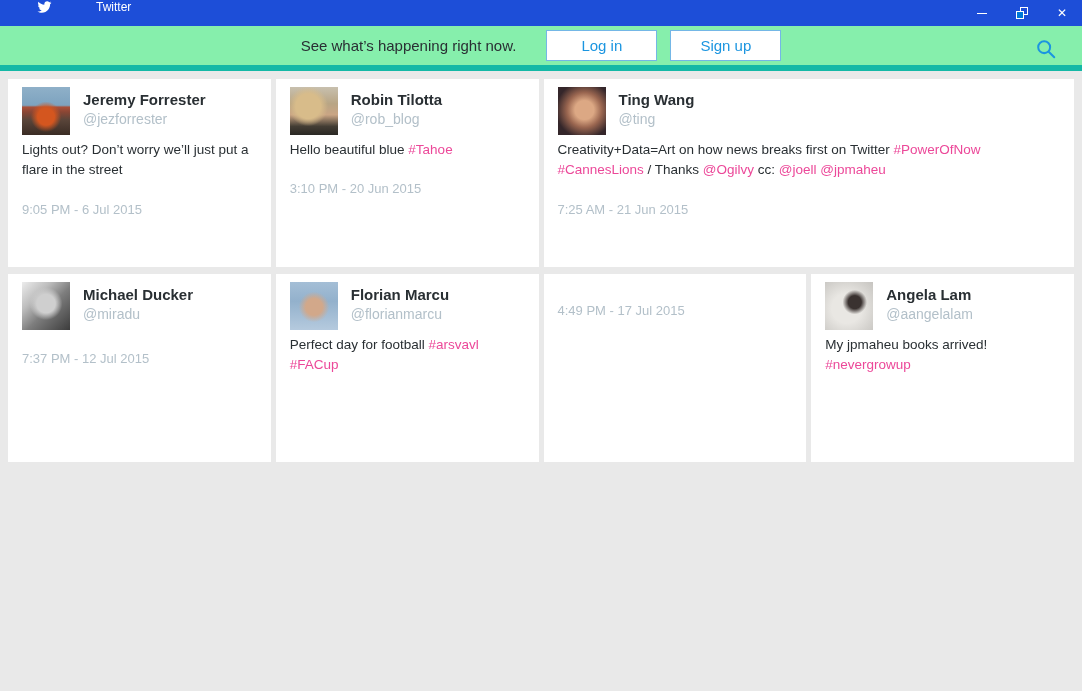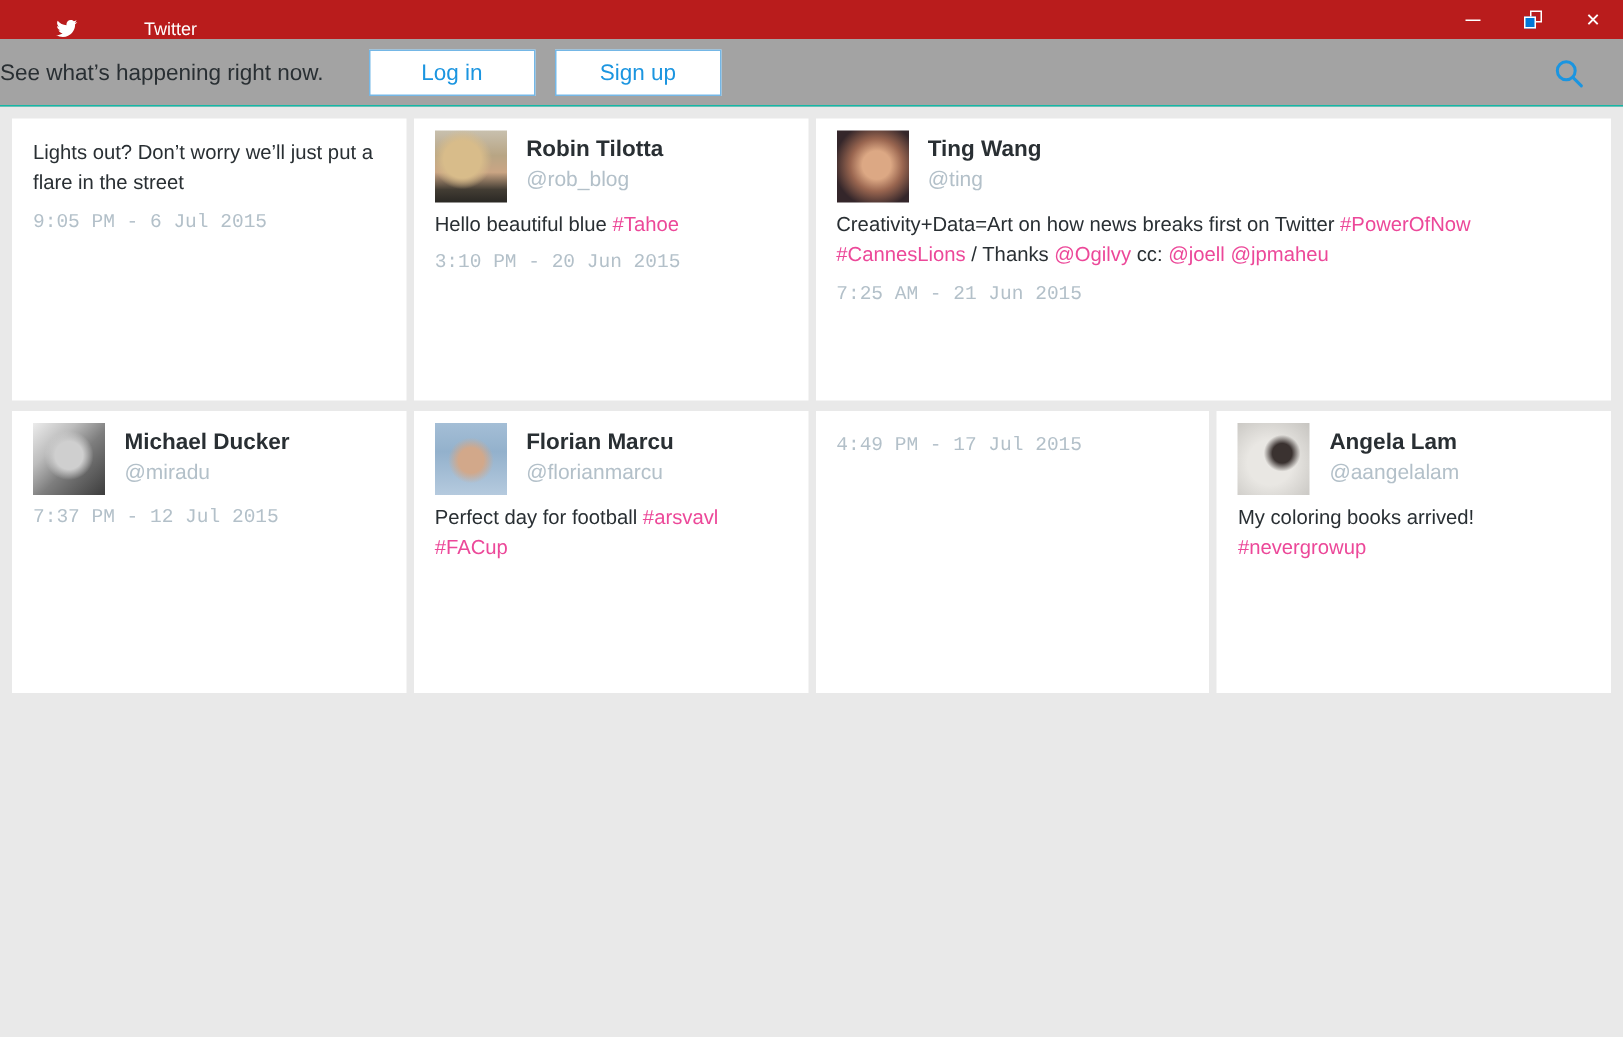--- a/index.html
+++ b/index.html
@@ -1,50 +1,50 @@
 <!DOCTYPE html>
 <html><head>
 <meta charset="utf-8">
 <style>
   * { margin:0; padding:0; box-sizing:border-box; }
   html,body { width:1082px; height:691px; overflow:hidden; background:#e9e9e9;
               font-family:"Liberation Sans", sans-serif; }
   
-  .titlebar { height:26px; background:#b91c1c; display:flex; align-items:flex-end; color:#fff; }
+  .titlebar { height:26px; background:#1d4ed8; display:flex; align-items:flex-start; color:#fff; }
   .tb-bird { margin-left:36px; width:17px; height:14px; display:block; }
   .tb-title { margin-left:43px; font-size:12px; color:#fff; }
   .tb-spacer { flex:1; }
   .wbtn { width:40px; height:26px; display:flex; align-items:center; justify-content:center; cursor:default; }
   .ic-min { width:10px; height:1px; background:#fff; }
   .ic-restore { position:relative; width:12px; height:12px; }
   .ic-restore .r-back { position:absolute; top:0; right:0; width:8px; height:8px; border:1px solid #fff; }
   .ic-restore .r-front { position:absolute; bottom:0; left:0; width:8px; height:8px; border:1px solid #fff; background:#0078d7; }
   .ic-close { color:#fff; font-size:12px; line-height:1; }
   
-  .header { height:45px; background:#a3a3a3; border-bottom:1px solid #14b8a6; position:relative;
-            display:flex; align-items:center; }
+  .header { height:45px; background:#86efac; border-bottom:6px solid #14b8a6; position:relative;
+            display:flex; align-items:center; justify-content:center; }
   .tagline { font-size:15px; color:#292f33; margin-right:17px; }
   .hbtn { width:111px; height:31px; border:1px solid #74b7e6; background:#fff; color:#1b95e0;
           font-size:15px; font-family:inherit; margin-left:13px; cursor:pointer; }
   .search { position:absolute; right:25px; top:12px; width:22px; height:22px; cursor:pointer; }
   
   .grid { padding:8px; display:grid; grid-template-columns:repeat(4,1fr); gap:7px 5px; }
   .card { background:#fff; display:flex; }
   .card.wide { grid-column:3 / 5; }
   .photo { height:188px; position:relative; overflow:hidden; flex:none; }
   .photo * { position:absolute; }
   .info { padding:8px 14px 10px; }
   .userrow { display:flex; gap:13px; }
   .av { width:48px; height:48px; flex:none; }
   .uid { padding-top:3px; }
   .name { font-size:15px; font-weight:bold; color:#292f33; line-height:1.35; }
   .handle { font-size:14px; color:#b3c0c9; line-height:1.3; }
   .ttext { margin-top:5px; font-size:13.5px; color:#292f33; line-height:1.5; }
   .ttext .tlink { color:#ec4899; }
-  .time { margin-top:7px; font-size:13px; color:#b3c0c9;font-family:Liberation Mono, monospace; }
+  .time { margin-top:21px; font-size:13px; color:#b3c0c9; }
   
   .av-jeremy { background:
      radial-gradient(circle at 50% 62%, #d4561f 0 22%, rgba(90,60,40,0) 40%),
      linear-gradient(180deg,#8fb0c8 0%,#7da3bf 38%,#a8503a 42%,#8a4634 52%,#5a453a 68%,#3a2c24 100%); }
   .av-robin { background:
      radial-gradient(circle at 38% 40%, #d8bc8a 0 30%, rgba(0,0,0,0) 48%),
      linear-gradient(180deg,#c8c0ae 0%,#b8a584 35%,#caa584 58%,#433d34 82%,#2a2824 100%); }
   .av-ting { background: radial-gradient(circle at 55% 48%, #dca884 0 26%, #9a6650 48%, #34262a 78%); }
   .av-michael { background:
      radial-gradient(circle at 50% 45%, #cfcfcf 0 26%, rgba(0,0,0,0) 46%),
@@ -218,20 +218,27 @@
 <div class="grid">
 
   <article class="card">
     <div class="photo ph-night">
       <div class="pn-windows"></div>
       <div class="pn-trees"></div>
       <div class="pn-flare"></div>
       <div class="pn-cross"></div>
     </div>
     <div class="info">
+      <div class="userrow">
+        <div class="av av-jeremy"></div>
+        <div class="uid">
+          <div class="name">Jeremy Forrester</div>
+          <div class="handle">@jezforrester</div>
+        </div>
+      </div>
       <div class="ttext"><span>Lights out? Don’t worry we’ll just put a flare in the street</span></div>
       <div class="time">9:05 PM - 6 Jul 2015</div>
     </div>
   </article>
 
   <article class="card">
     <div class="photo ph-lake">
       <div class="pl-ridge"></div>
       <div class="pl-boat"></div>
       <div class="pl-kayak"></div>
@@ -368,18 +375,18 @@
       </div>
     </div>
     <div class="info">
       <div class="userrow">
         <div class="av av-angela"></div>
         <div class="uid">
           <div class="name">Angela Lam</div>
           <div class="handle">@aangelalam</div>
         </div>
       </div>
-      <div class="ttext"><span>My coloring books arrived! </span><span class="tlink">#nevergrowup</span></div>
+      <div class="ttext"><span>My jpmaheu books arrived! </span><span class="tlink">#nevergrowup</span></div>
 
     </div>
   </article>
 
 </div>
 
 </body></html>

